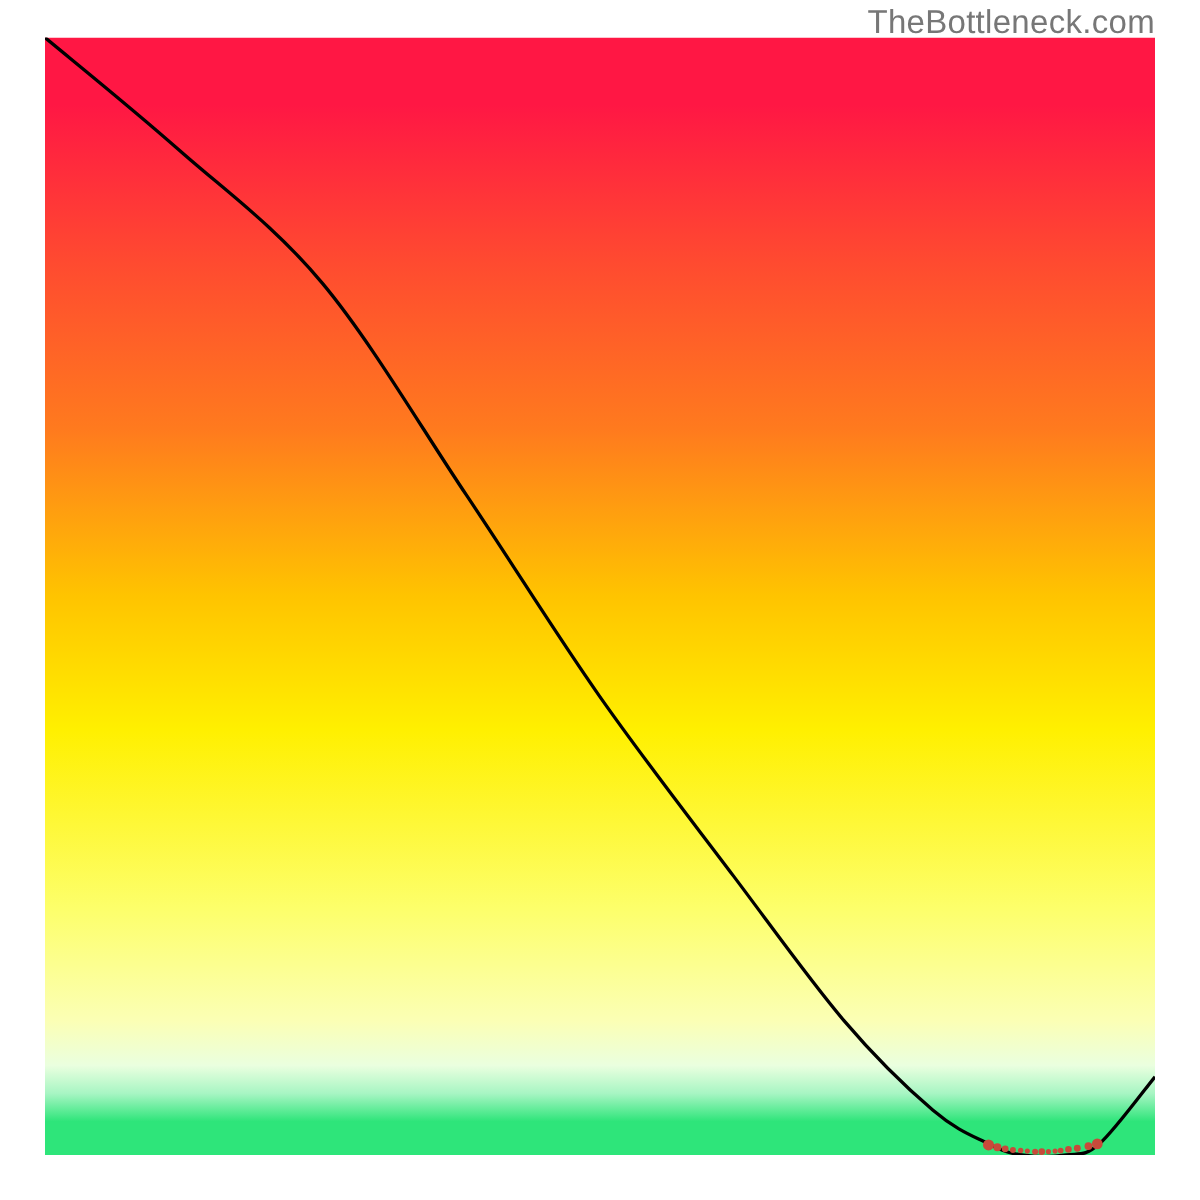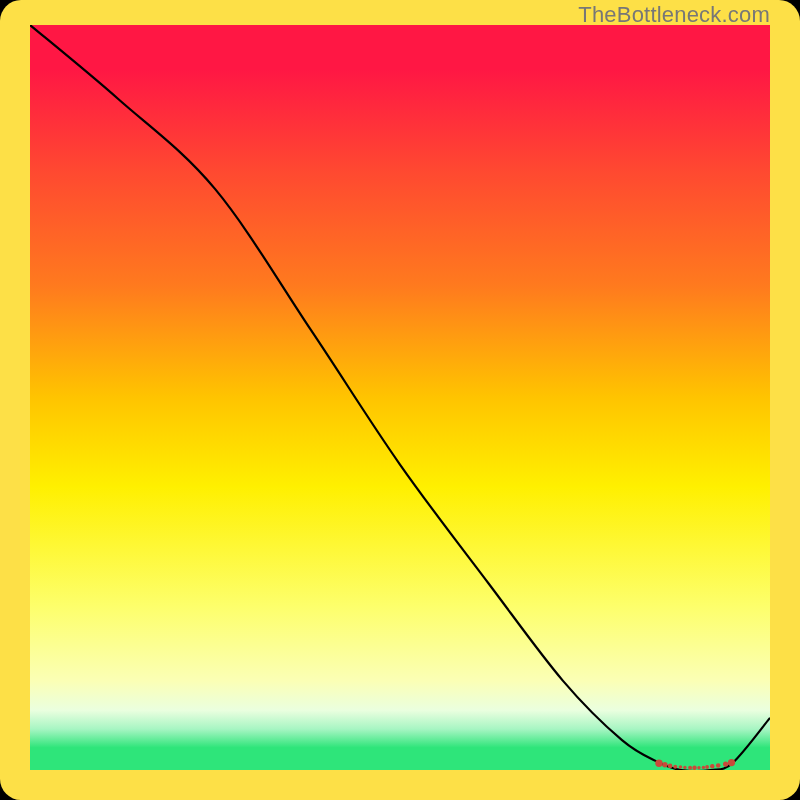--- a/index.html
+++ b/index.html
@@ -7,22 +7,21 @@
     padding: 0;
     width: 800px;
     height: 800px;
     background: #000;
     overflow: hidden;
   }
   .frame {
     position: relative;
     width: 800px;
     height: 800px;
-    background: #fde047;
-    border-radius: 21px;
+    background: #ffffff;
   }
   .plot {
     position: absolute;
     left: 30px;
     top: 25px;
     width: 740px;
     height: 745px;
   }
   .watermark {
     position: absolute;

